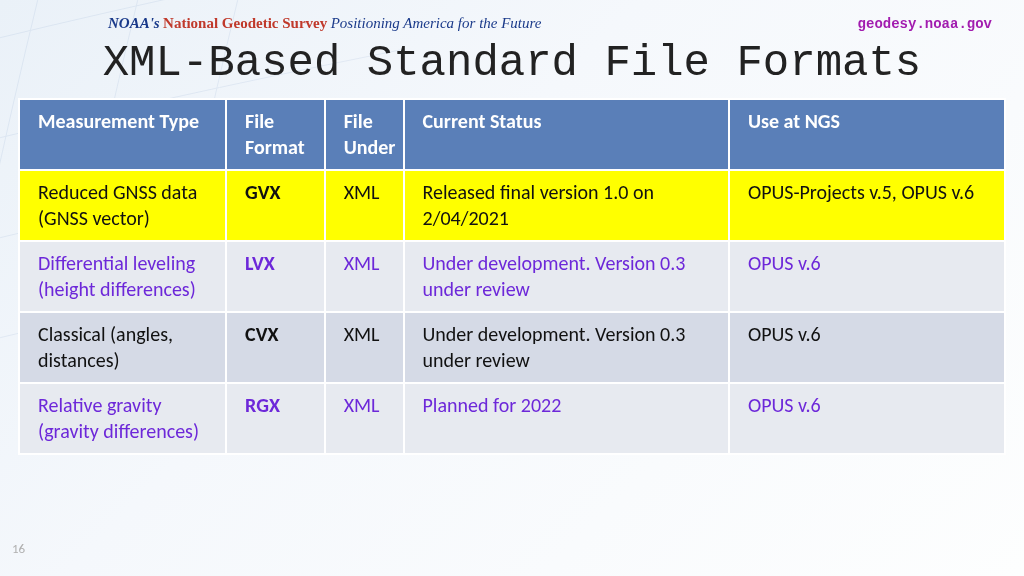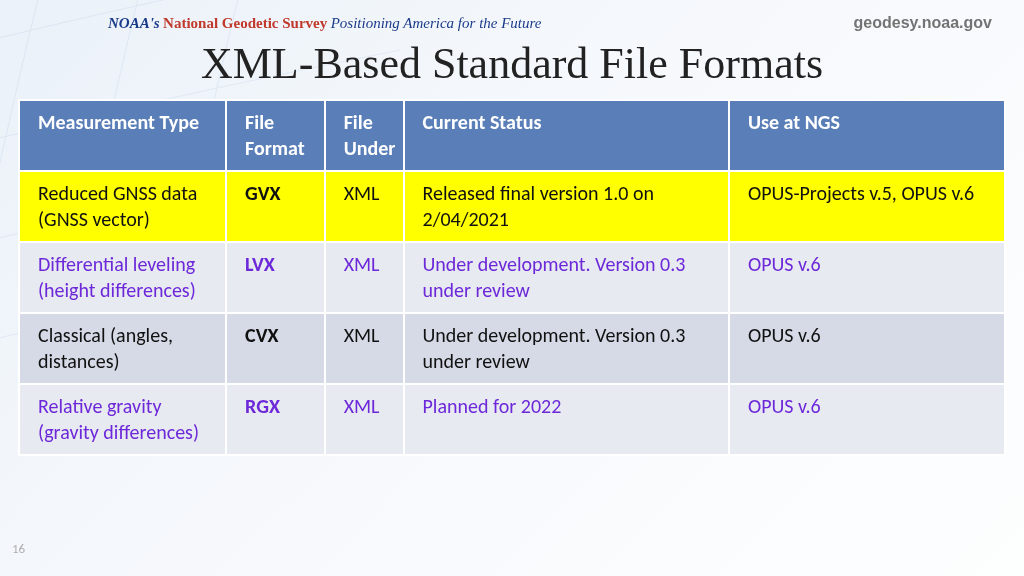--- a/index.html
+++ b/index.html
@@ -21,26 +21,26 @@
     padding: 14px 32px 0 108px;
     display: flex;
     justify-content: space-between;
     align-items: baseline;
     font-size: 15px;
   }
   .header-left { white-space: nowrap; }
   .noaa-prefix { color: #1a3a8a; font-weight: bold; font-style: italic; font-family: Georgia, serif; }
   .ngs-name { color: #c0392b; font-weight: bold; font-family: Georgia, serif; }
   .tagline { color: #1a3a8a; font-style: italic; font-family: Georgia, serif; }
-  .site-url { color: #737373; font-weight: bold; font-family: Liberation Sans, sans-serif; font-size: 16px; }
+  .site-url { color: #a21caf; font-weight: bold; font-family: Liberation Mono, monospace; font-size: 14px; }
   .page-title {
     position: relative;
     z-index: 1;
     text-align: center;
-    font-family: Liberation Serif, serif;
+    font-family: Liberation Mono, monospace;
     font-size: 44px;
     font-weight: normal;
     color: #222;
     margin-top: 6px;
     margin-bottom: 10px;
   }
   .table-wrap {
     position: relative;
     z-index: 1;
     padding: 0 18px;

